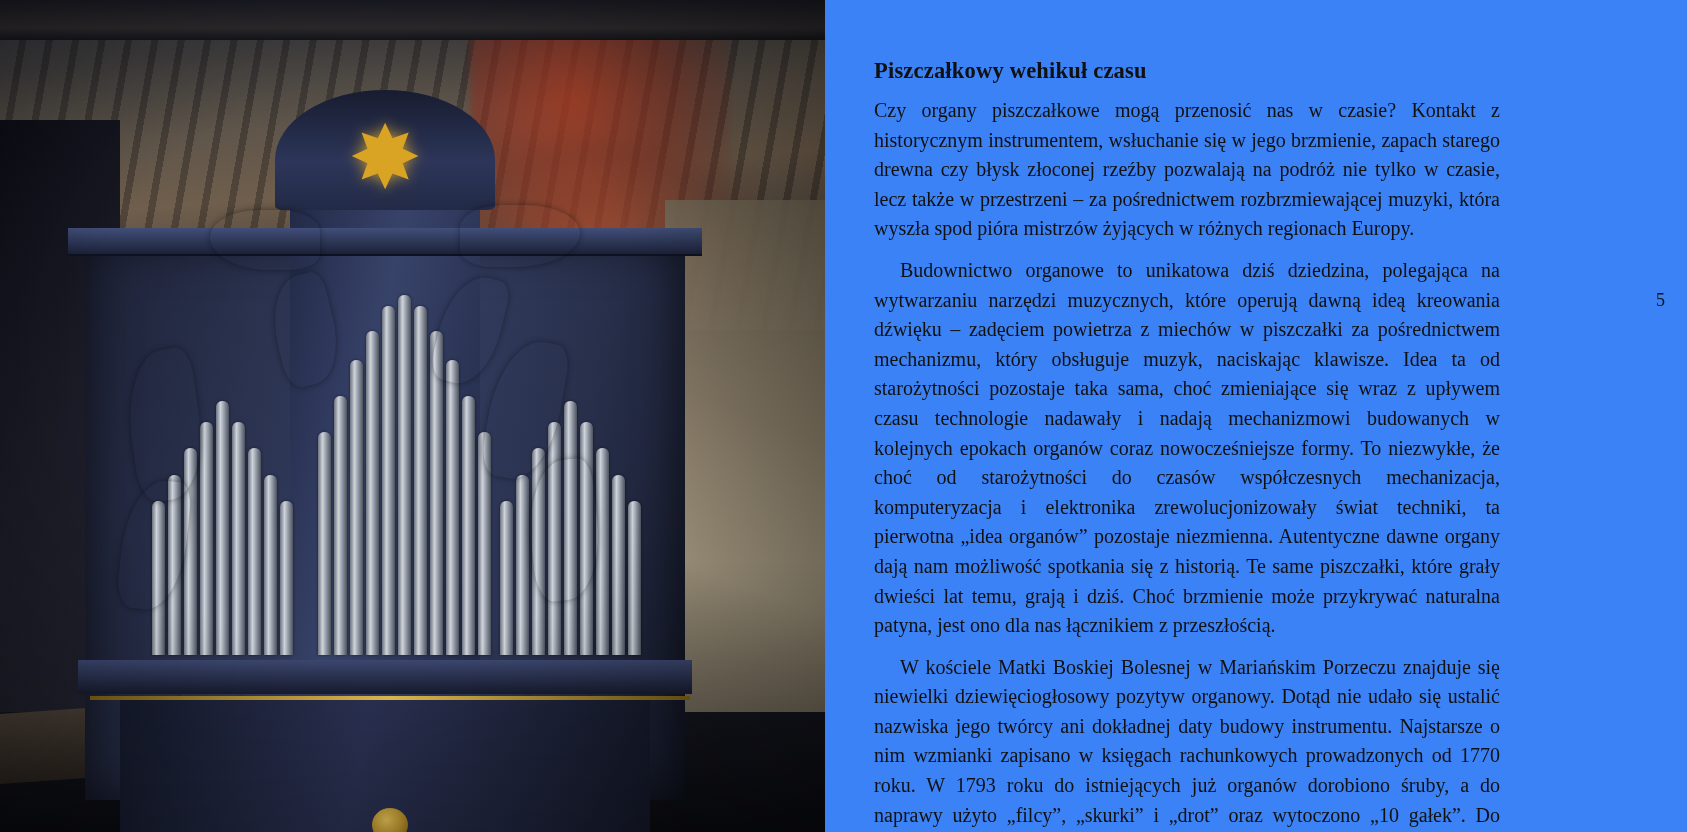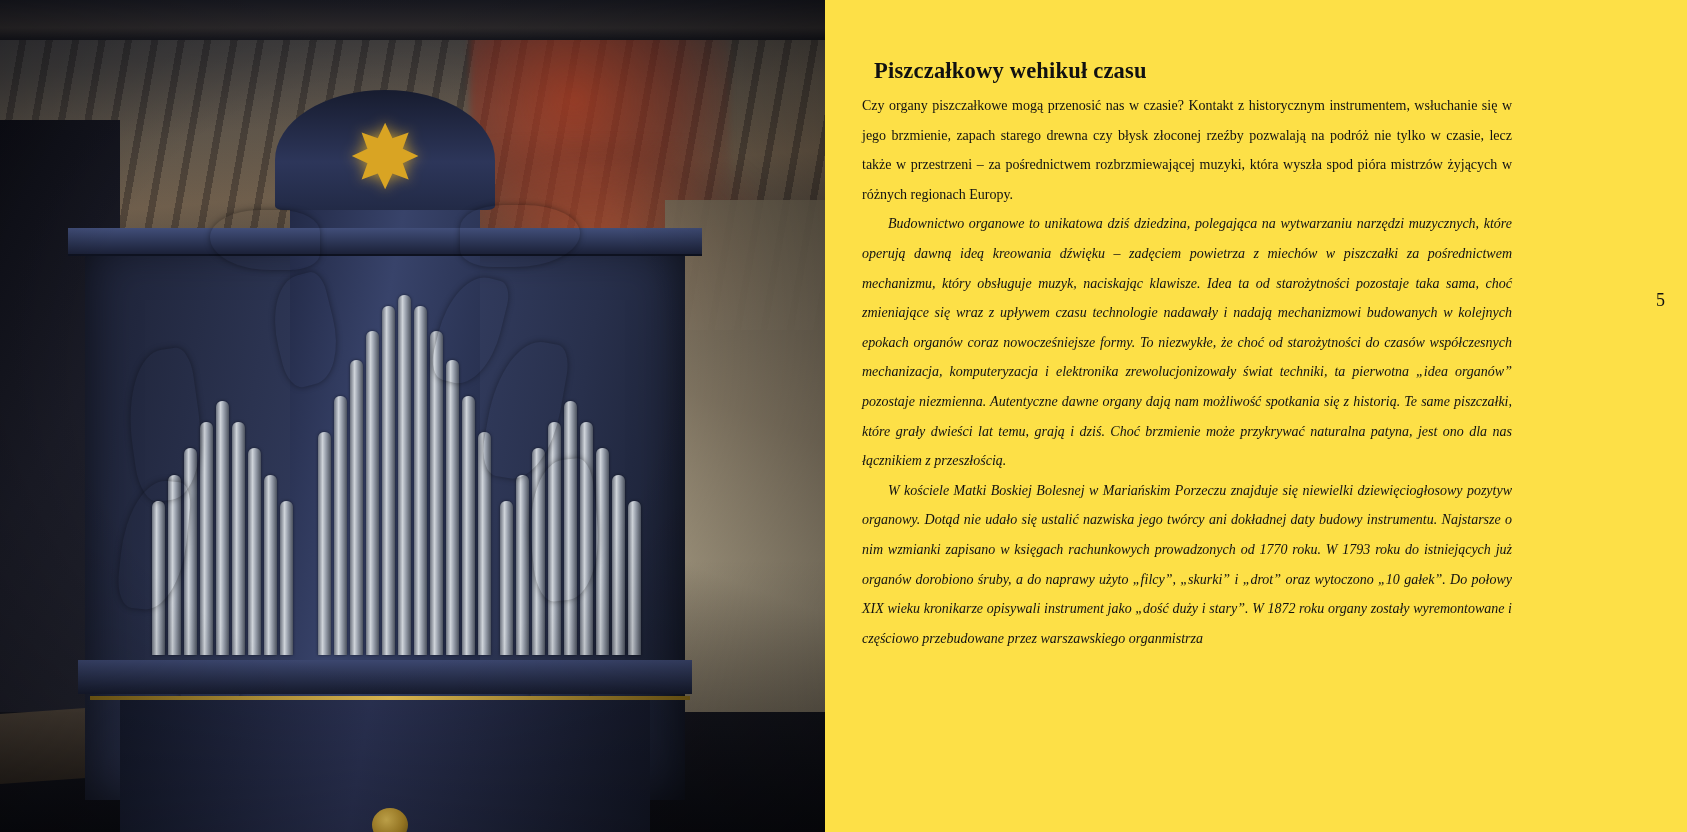--- a/index.html
+++ b/index.html
@@ -203,49 +203,48 @@
     inset: 0;
     background: radial-gradient(ellipse at 45% 45%, rgba(0,0,0,0) 45%, rgba(0,0,0,.45) 100%);
     pointer-events: none;
   }
 
   
   .text-pane {
     position: relative;
     flex: 1 1 auto;
     height: 832px;
-    background: #fde047;
+    background: #3b82f6;
   }
   .column {
     position: absolute;
     left: 37px;
     top: 58px;
     width: 650px;
   }
   .heading {
     font-family: "Liberation Serif", serif;
     font-weight: bold;
     font-size: 22.5px;
     letter-spacing: .2px;
     color: #111111;
     margin: 0 0 7px 12px;
   }
   .para {
     font-family: "Liberation Serif", serif;
-    font-size: 14px;
+    font-size: 20px;
     line-height: 29.6px;
     color: #111111;
-    margin: 0;
+    margin: 12px;
     text-align: justify;
     text-justify: inter-word;
     hyphens: manual;
   }
   .para.indent {
     text-indent: 26px;
-    font-style: italic;
   }
   .folio {
     position: absolute;
     right: 22px;
     top: 290px;
     font-family: "Liberation Serif", serif;
     font-size: 18px;
     color: #111111;
   }
 </style>

